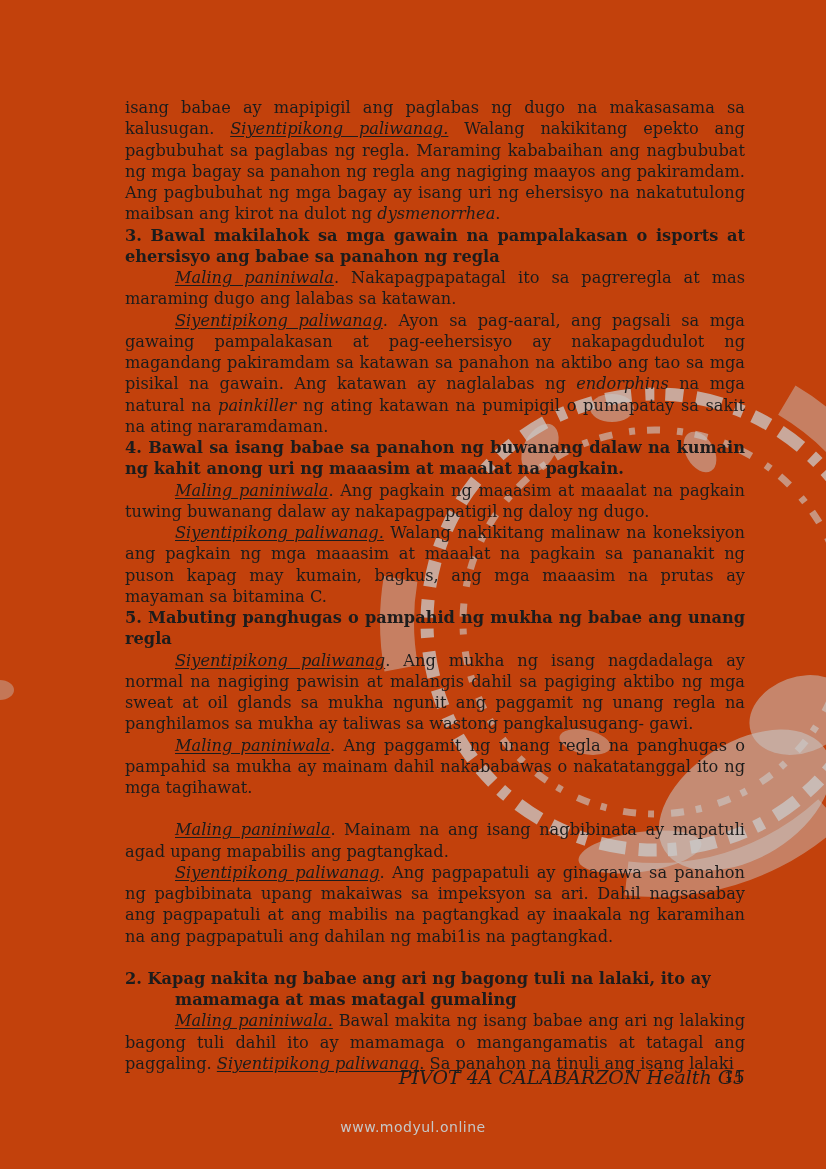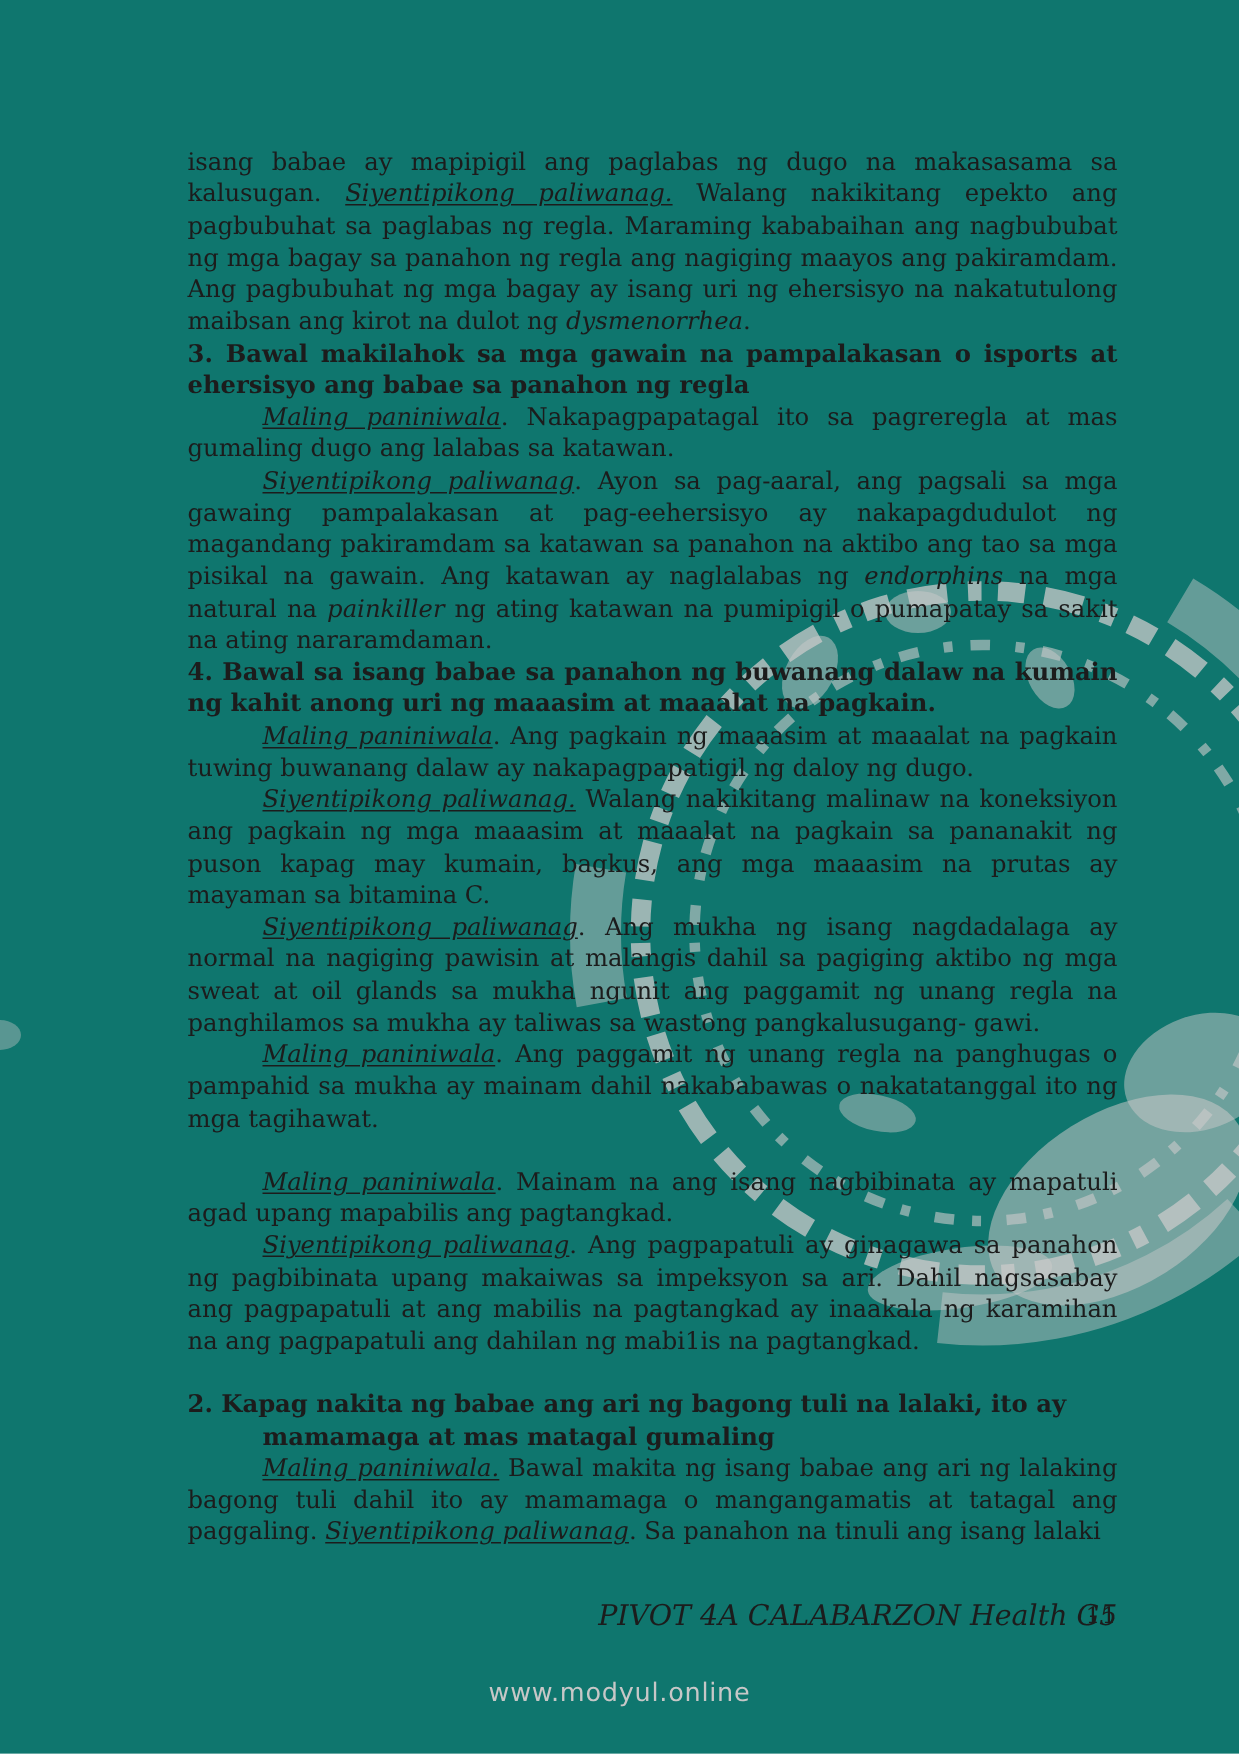--- a/index.html
+++ b/index.html
@@ -1,39 +1,39 @@
 <!DOCTYPE html>
 <html><head>
 <meta charset="utf-8">
 <style>
   html,body{margin:0;padding:0;}
   body{
     width:826px;height:1169px;background:#ffffff;position:relative;overflow:hidden;
     font-family:"DejaVu Serif","Liberation Serif",serif;color:#1c1c1c;
   }
-  .page{position:absolute;inset:0;background:#0f766e;}
+  .page{position:absolute;inset:0;background:#c2410c;}
   
   .stamp{position:absolute;left:0;top:0;z-index:1;pointer-events:none;}
   .content{
     position:absolute;left:125px;top:97px;width:620px;z-index:2;
     font-size:16.2px;line-height:21.25px;text-align:justify;
   }
   .para{margin:0;padding:0;}
   .indent{text-indent:50px;}
   .bold{font-weight:700;}
   .hang{padding-left:50px;text-indent:-50px;}
   .gap{height:21px;}
   .i{font-style:italic;}
   .iu{font-style:italic;text-decoration:underline;text-underline-offset:2px;}
   .footer{position:absolute;left:125px;top:1068px;width:620px;height:22px;z-index:2;font-size:15px;}
   .pagenum{position:absolute;left:0;right:0;text-align:right;letter-spacing:1px;}
   .source{position:absolute;right:0;top:-2px;font-style:italic;font-size:19px;white-space:nowrap;}
   .site-watermark{
     position:absolute;left:0;top:1119px;width:100%;text-align:center;z-index:2;
-    font-family:"DejaVu Sans","Liberation Sans",sans-serif;font-size:17px;color:#c7c7c7;letter-spacing:.5px;
+    font-family:"DejaVu Sans","Liberation Sans",sans-serif;font-size:14px;color:#c7c7c7;letter-spacing:.5px;
   }
 </style>
 </head>
 <body>
 
 <div class="page">
 
   <svg class="stamp" width="826" height="1169" viewBox="0 0 826 1169" aria-hidden="true">
     <g fill="none" stroke="#cbcbcb">
       <circle cx="655" cy="622" r="228" stroke-width="13" stroke-dasharray="26 14 9 11 18 13" opacity="0.75" transform="rotate(-17 655 622)"></circle>
@@ -48,25 +48,26 @@
       <ellipse cx="612" cy="408" rx="22" ry="14" opacity="0.5"></ellipse>
       <ellipse cx="700" cy="452" rx="14" ry="22" opacity="0.5" transform="rotate(-30 700 452)"></ellipse>
       <ellipse cx="500, " cy="690" rx="14" ry="10" opacity="0.4"></ellipse>
       <ellipse cx="585" cy="742" rx="26" ry="12" opacity="0.45" transform="rotate(12 585 742)"></ellipse>
     </g>
   </svg>
 
   <div class="content" id="content">
       <p class="para"><span>isang babae ay mapipigil ang paglabas ng dugo na makasasama sa kalusugan. </span><span class="iu">Siyentipikong paliwanag.</span><span> Walang nakikitang epekto ang pagbubuhat sa paglabas ng regla. Maraming kababaihan ang nagbububat ng mga bagay sa panahon ng regla ang nagiging maayos ang pakiramdam. Ang pagbubuhat ng mga bagay ay isang uri ng ehersisyo na nakatutulong maibsan ang kirot na dulot ng </span><span class="i">dysmenorrhea</span><span>.</span></p>
       <p class="para bold"><span>3. Bawal makilahok sa mga gawain na pampalakasan o isports at ehersisyo ang babae sa panahon ng regla</span></p>
-      <p class="para indent"><span class="iu">Maling paniniwala</span><span>. Nakapagpapatagal ito sa pagreregla at mas gumaling dugo ang lalabas sa katawan.</span></p>
+      <p class="para indent"><span class="iu">Maling paniniwala</span><span>. Nakapagpapatagal ito sa pagreregla at mas maraming dugo ang lalabas sa katawan.</span></p>
       <p class="para indent"><span class="iu">Siyentipikong paliwanag</span><span>. Ayon sa pag-aaral, ang pagsali sa mga gawaing pampalakasan at pag-eehersisyo ay nakapagdudulot ng magandang pakiramdam sa katawan sa panahon na aktibo ang tao sa mga pisikal na gawain. Ang katawan ay naglalabas ng </span><span class="i">endorphins</span><span> na mga natural na </span><span class="i">painkiller</span><span> ng ating katawan na pumipigil o pumapatay sa sakit na ating nararamdaman.</span></p>
       <p class="para bold"><span>4. Bawal sa isang babae sa panahon ng buwanang dalaw na kumain ng kahit anong uri ng maaasim at maaalat na pagkain.</span></p>
       <p class="para indent"><span class="iu">Maling paniniwala</span><span>. Ang pagkain ng maaasim at maaalat na pagkain tuwing buwanang dalaw ay nakapagpapatigil ng daloy ng dugo.</span></p>
       <p class="para indent"><span class="iu">Siyentipikong paliwanag.</span><span> Walang nakikitang malinaw na koneksiyon ang pagkain ng mga maaasim at maaalat na pagkain sa pananakit ng puson kapag may kumain, bagkus, ang mga maaasim na prutas ay mayaman sa bitamina C.</span></p>
+      <p class="para bold"><span>5. Mabuting panghugas o pampahid ng mukha ng babae ang unang regla</span></p>
       <p class="para indent"><span class="iu">Siyentipikong paliwanag</span><span>. Ang mukha ng isang nagdadalaga ay normal na nagiging pawisin at malangis dahil sa pagiging aktibo ng mga sweat at oil glands sa mukha ngunit ang paggamit ng unang regla na panghilamos sa mukha ay taliwas sa wastong pangkalusugang- gawi.</span></p>
       <p class="para indent"><span class="iu">Maling paniniwala</span><span>. Ang paggamit ng unang regla na panghugas o pampahid sa mukha ay mainam dahil nakababawas o nakatatanggal ito ng mga tagihawat.</span></p>
       <p class="para gap"></p>
       <p class="para indent"><span class="iu">Maling paniniwala</span><span>. Mainam na ang isang nagbibinata ay mapatuli agad upang mapabilis ang pagtangkad.</span></p>
       <p class="para indent"><span class="iu">Siyentipikong paliwanag</span><span>. Ang pagpapatuli ay ginagawa sa panahon ng pagbibinata upang makaiwas sa impeksyon sa ari. Dahil nagsasabay ang pagpapatuli at ang mabilis na pagtangkad ay inaakala ng karamihan na ang pagpapatuli ang dahilan ng mabi1is na pagtangkad.</span></p>
       <p class="para gap"></p>
       <p class="para bold hang"><span>2. Kapag nakita ng babae ang ari ng bagong tuli na lalaki, ito ay</span><br><span>mamamaga at mas matagal gumaling</span></p>
       <p class="para indent"><span class="iu">Maling paniniwala.</span><span> Bawal makita ng isang babae ang ari ng lalaking bagong tuli dahil ito ay mamamaga o mangangamatis at tatagal ang paggaling. </span><span class="iu">Siyentipikong paliwanag</span><span>. Sa panahon na tinuli ang isang lalaki</span></p>
     </div>
 

